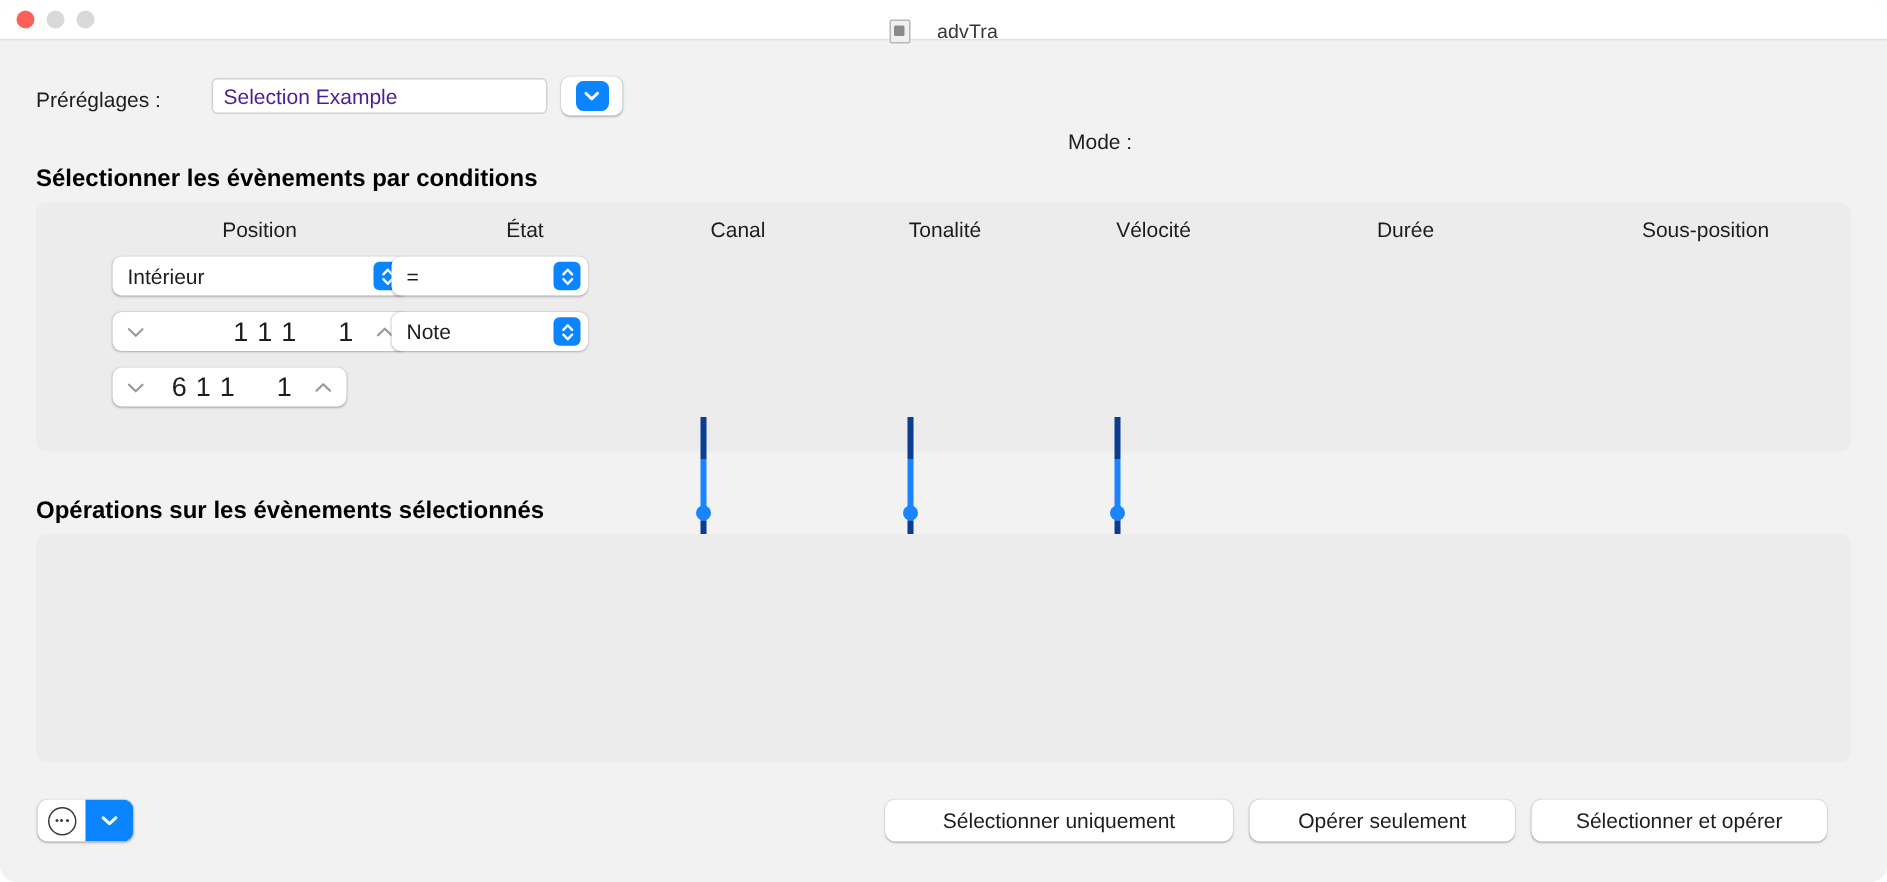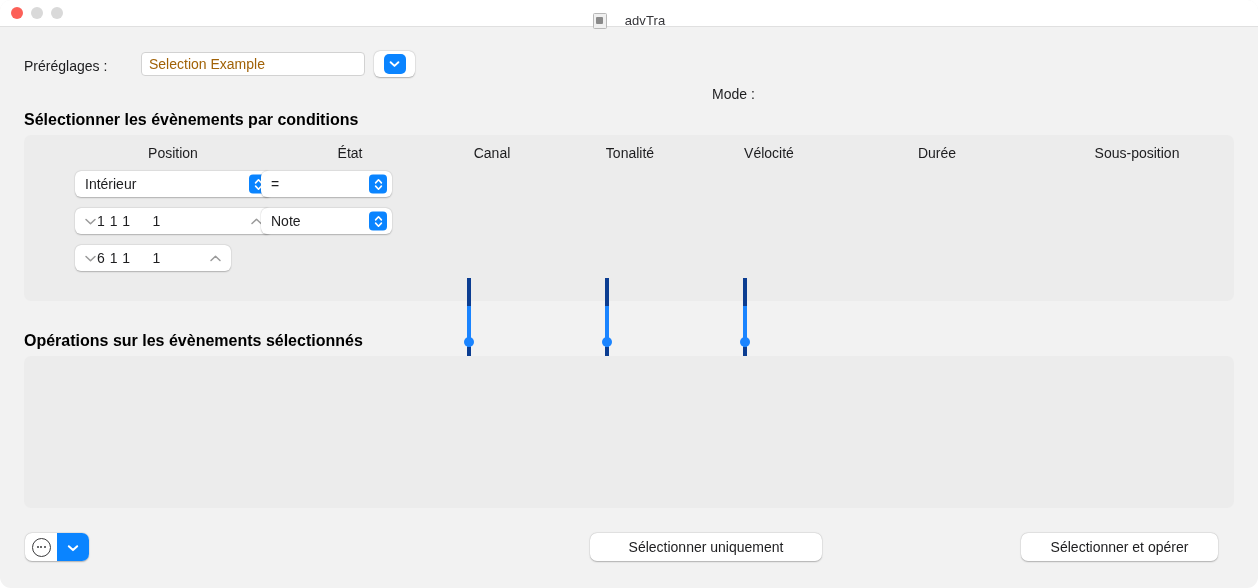--- a/index.html
+++ b/index.html
@@ -103,21 +103,21 @@
     left: 141px; top: 25px;
     width: 224px; height: 24px;
     background: #ffffff;
     border: 1px solid #d2d2d2;
     border-radius: 4px;
     box-sizing: border-box;
     display: flex;
     align-items: center;
     padding: 0 7px;
     font-size: 14px;
-    color: #a16207;
+    color: #4c1d95;
   }
   .presets-popbtn {
     position: absolute;
     left: 374px; top: 24px;
     width: 41px; height: 26px;
     background: #ffffff;
     border-radius: 6px;
     box-shadow: 0 0.5px 1.5px rgba(0,0,0,0.26), 0 0 0 0.5px rgba(0,0,0,0.05);
     display: flex;
     align-items: center;
@@ -215,23 +215,23 @@
   }
   .popup {
     padding-left: 10px;
   }
   .stepper {
     justify-content: space-between;
     padding: 0 9px;
   }
   .stepper .num-group {
     flex: 1;
-    text-align: left;
+    text-align: right;
     padding-right: 14px;
-    font-size: 14px;
+    font-size: 18px;
     letter-spacing: 0.5px;
     white-space: pre;
   }
   .chev {
     color: #9a9a9a;
     display: flex;
     align-items: center;
   }
 
   
@@ -464,15 +464,16 @@
     <span class="seg-drop">
       <span>
         <svg width="12" height="8" viewBox="0 0 12 8">
           <path d="M1.8 2.2 L6 6.1 L10.2 2.2" fill="none" stroke="#ffffff" stroke-width="2" stroke-linecap="round" stroke-linejoin="round"></path>
         </svg>
       </span>
     </span>
   </div>
 
   <div class="btn" style="left:590px; width:232px;">Sélectionner uniquement</div>
+  <div class="btn" style="left:833px; width:177px;">Opérer seulement</div>
   <div class="btn" style="left:1021px; width:197px;">Sélectionner et opérer</div>
 
 </div>
 
 </body></html>

